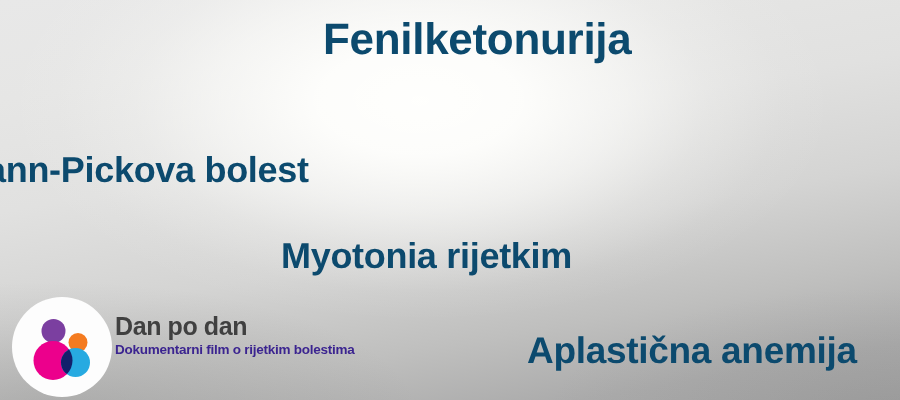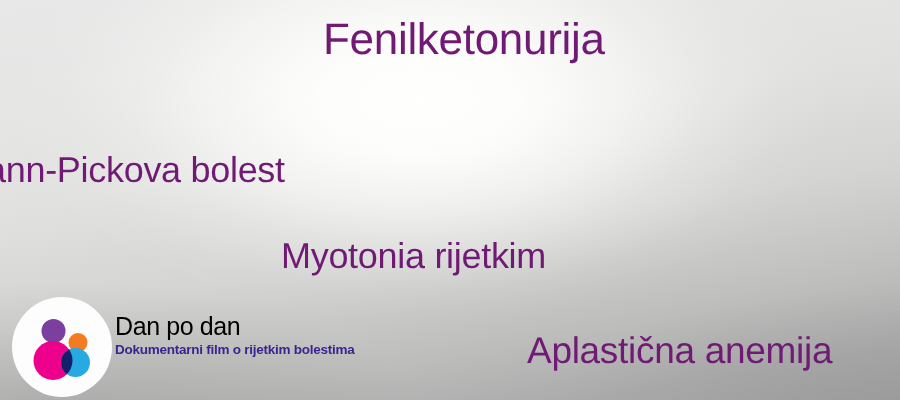--- a/index.html
+++ b/index.html
@@ -47,22 +47,22 @@
   #bg-vignette {
     position: absolute;
     inset: 0;
     background:
       radial-gradient(ellipse 58% 48% at 6% 104%, rgba(120,120,120,0.30) 0%, rgba(120,120,120,0) 70%),
       radial-gradient(ellipse 56% 46% at 100% 104%, rgba(120,120,120,0.22) 0%, rgba(120,120,120,0) 70%);
   }
 
   .disease {
     position: absolute;
-    color: #701a75;
-    font-weight: 400;
+    color: #0c4a6e;
+    font-weight: 700;
     letter-spacing: -0.3px;
     white-space: nowrap;
     text-rendering: geometricPrecision;
     text-align: right;
   }
   #line-fenilketonurija {
     left: 323px;
     top: 15px;
     font-size: 44px;
   }
@@ -105,23 +105,23 @@
     left: 0;
     top: 0;
   }
   #logo-text {
     position: absolute;
     left: 103px;
     top: 17px;
     width: 255px;
   }
   #logo-title {
-    color: #000000;
+    color: #404040;
     font-size: 25px;
-    font-weight: 400;
+    font-weight: 700;
     letter-spacing: -0.4px;
     line-height: 1.02;
     white-space: nowrap;
   }
   #logo-subtitle {
     color: #3b2490;
     font-size: 13.5px;
     font-weight: 700;
     letter-spacing: -0.25px;
     line-height: 1.1;

